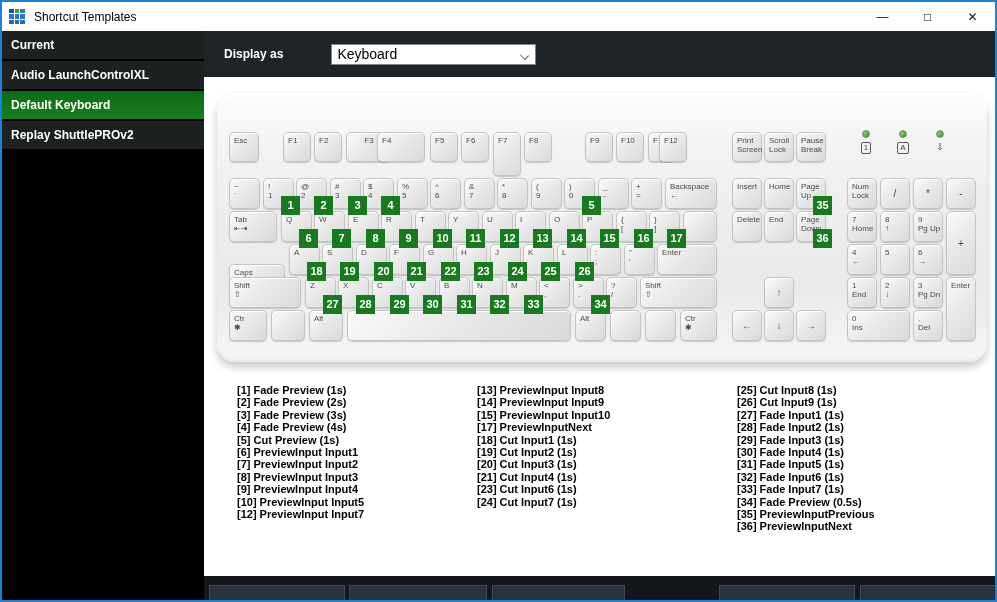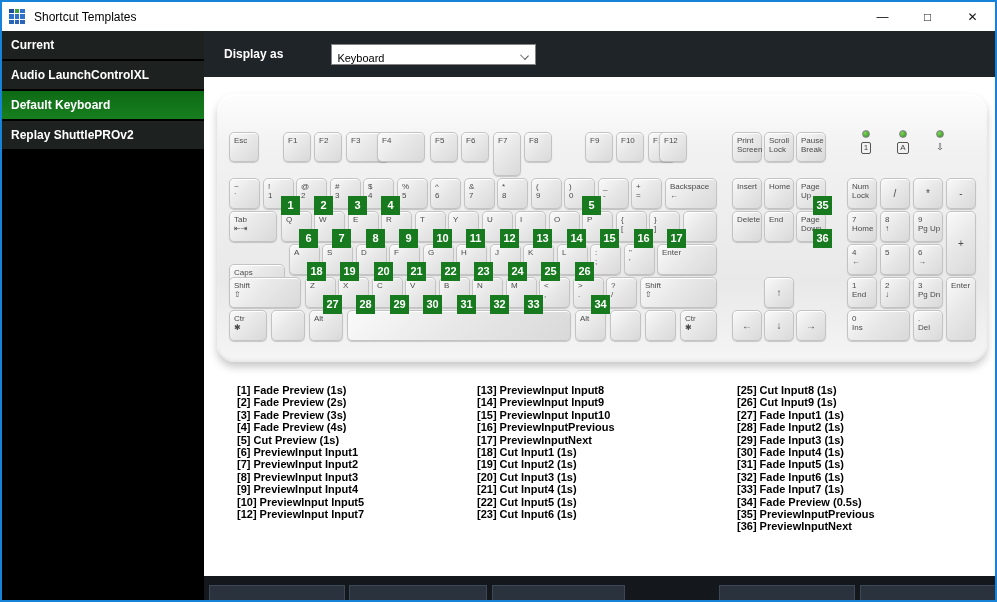--- a/index.html
+++ b/index.html
@@ -16,21 +16,21 @@
   .win-controls { margin-left:auto; display:flex; height:100%; }
   .win-btn { width:45px; height:100%; display:flex; align-items:center; justify-content:center; font-size:12px; color:#111; cursor:default; }
   
   #sidebar { position:absolute; left:0; top:29px; width:202px; height:569px; background:#000; }
   .side-item { height:28px; margin-bottom:2px; background:#1d2120; color:#fff; font-size:12px; font-weight:bold; display:flex; align-items:center; padding-left:9px; }
   .side-item.selected { background:linear-gradient(#0e6a15,#187f1f); }
   
   #main { position:absolute; left:202px; top:29px; width:793px; height:569px; }
   #header-strip { position:absolute; left:0; top:0; width:793px; height:46px; background:#1f2428; display:flex; align-items:center; }
   #display-as-label { color:#fff; font-size:12px; font-weight:bold; margin-left:20px; }
-  #display-as-select { position:relative; margin-left:48px; width:205px; height:21px; background:#fff; border:1px solid #838383; font-size:11px; color:#000; display:flex; align-items:flex-end; padding-left:5px; }
+  #display-as-select { position:relative; margin-left:48px; width:205px; height:21px; background:#fff; border:1px solid #838383; font-size:14px; color:#000; display:flex; align-items:center; padding-left:5px; }
   #display-as-select .chev { position:absolute; right:7px; top:7px; width:7px; height:7px; border-right:1.5px solid #555; border-bottom:1.5px solid #555; transform:rotate(45deg) scaleY(.8); }
   #content-panel { position:absolute; left:0; top:46px; width:793px; height:499px; background:#ffffff;padding-left:16px; }
   
   #keyboard { position:absolute; left:13px; top:17px; width:770px; height:268px;
     background:linear-gradient(180deg,#fdfdfd 0%,#f2f2f2 20%,#e9e9e9 70%,#f5f5f5 100%);
     border-radius:18px; box-shadow:0 5px 9px rgba(0,0,0,.22), inset 0 2px 2px #ffffff, inset 0 -2px 3px rgba(0,0,0,.06); }
   .key { position:absolute; background:linear-gradient(135deg,#fafafa 0%,#e9e9e9 45%,#d9d9d9 100%);
     border:1px solid #c3c3c3; border-radius:5px; color:#4a4a4a;
     box-shadow:inset 0 1px 0 #fff, 0 1px 1px rgba(0,0,0,.18);
     font-size:8px; line-height:9px; padding:3px 2px 0 4px; overflow:visible; }
@@ -91,21 +91,21 @@
         <span>Keyboard</span>
         <span class="chev"></span>
       </div>
     </div>
 
     <div id="content-panel">
       <div id="keyboard">
           <div class="key" style="left: 12px; top: 38px; width: 30px; height: 30px;">Esc</div>
           <div class="key" style="left: 66px; top: 38px; width: 28px; height: 30px;">F1</div>
           <div class="key" style="left: 97px; top: 38px; width: 28px; height: 30px;">F2</div>
-          <div class="key" style="left: 129px; top: 38px; width: 44px; height: 30px;">F3</div>
+          <div class="key" style="left: 129px; top: 38px; width: 44px; height: 30px; text-align: center;">F3</div>
           <div class="key" style="left: 160px; top: 38px; width: 48px; height: 30px;">F4</div>
           <div class="key" style="left: 213px; top: 38px; width: 28px; height: 30px;">F5</div>
           <div class="key" style="left: 244px; top: 38px; width: 28px; height: 30px;">F6</div>
           <div class="key" style="left: 276px; top: 38px; width: 28px; height: 44px;">F7</div>
           <div class="key" style="left: 307px; top: 38px; width: 28px; height: 30px;">F8</div>
           <div class="key" style="left: 368px; top: 38px; width: 28px; height: 30px;">F9</div>
           <div class="key" style="left: 399px; top: 38px; width: 28px; height: 30px;">F10</div>
           <div class="key" style="left: 431px; top: 38px; width: 28px; height: 30px;">F11</div>
           <div class="key" style="left: 442px; top: 38px; width: 28px; height: 30px;">F12</div>
           <div class="key" style="left: 515px; top: 38px; width: 30px; height: 30px;">
@@ -362,28 +362,27 @@
             <div class="sc-item">[7] PreviewInput Input2</div>
             <div class="sc-item">[8] PreviewInput Input3</div>
             <div class="sc-item">[9] PreviewInput Input4</div>
             <div class="sc-item">[10] PreviewInput Input5</div>
             <div class="sc-item">[12] PreviewInput Input7</div>
           </div>
         <div class="sc-col" style="left:273px">
             <div class="sc-item">[13] PreviewInput Input8</div>
             <div class="sc-item">[14] PreviewInput Input9</div>
             <div class="sc-item">[15] PreviewInput Input10</div>
-            <div class="sc-item">[16] PreviewInputPrevious</div>
             <div class="sc-item">[17] PreviewInputNext</div>
             <div class="sc-item">[18] Cut Input1 (1s)</div>
             <div class="sc-item">[19] Cut Input2 (1s)</div>
             <div class="sc-item">[20] Cut Input3 (1s)</div>
             <div class="sc-item">[21] Cut Input4 (1s)</div>
-            <div class="sc-item">[22] Cut Input5 (1s)</div>
             <div class="sc-item">[23] Cut Input6 (1s)</div>
+            <div class="sc-item">[24] Cut Input7 (1s)</div>
           </div>
         <div class="sc-col" style="left:533px">
             <div class="sc-item">[25] Cut Input8 (1s)</div>
             <div class="sc-item">[26] Cut Input9 (1s)</div>
             <div class="sc-item">[27] Fade Input1 (1s)</div>
             <div class="sc-item">[28] Fade Input2 (1s)</div>
             <div class="sc-item">[29] Fade Input3 (1s)</div>
             <div class="sc-item">[30] Fade Input4 (1s)</div>
             <div class="sc-item">[31] Fade Input5 (1s)</div>
             <div class="sc-item">[32] Fade Input6 (1s)</div>

